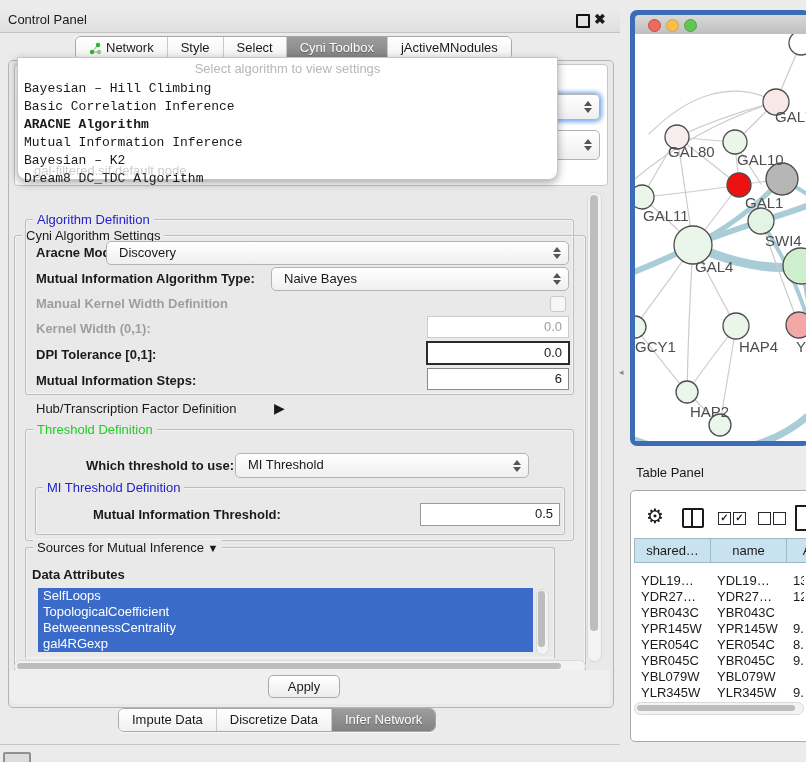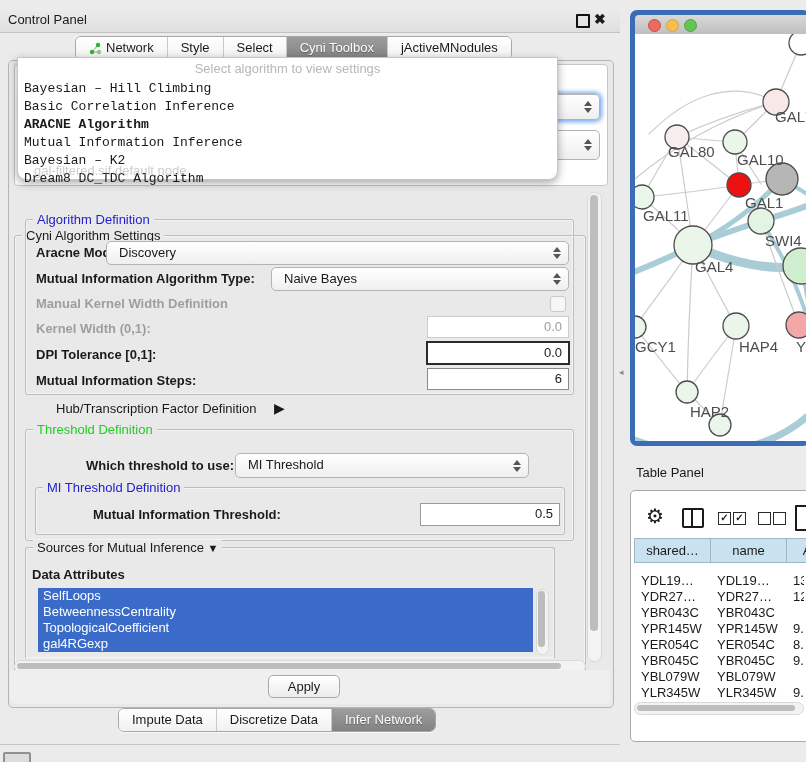--- a/index.html
+++ b/index.html
@@ -147,21 +147,21 @@
   </div>
   <div class="lbl b dis" style="left:36px;top:296px;">Manual Kernel Width Definition</div>
   <div class="checkbox" style="left:550px;top:296px;"></div>
   <div class="lbl b dis" style="left:36px;top:321px;">Kernel Width (0,1):</div>
   <div class="field dis" style="left:427px;top:316px;width:128px;height:20px;border:1px solid #cccccc;">0.0</div>
   <div class="lbl b" style="left:36px;top:347px;">DPI Tolerance [0,1]:</div>
   <div class="field" style="left:426px;top:341px;width:128px;height:20px;border:2px solid #2b2b2b;">0.0</div>
   <div class="lbl b" style="left:36px;top:373px;">Mutual Information Steps:</div>
   <div class="field" style="left:427px;top:368px;width:128px;height:20px;border:1px solid #8a8a8a;">6</div>
 
-  <div class="lbl" style="left:36px;top:401px;margin-left:20px;">Hub/Transcription Factor Definition</div>
+  <div class="lbl" style="left:36px;top:401px;">Hub/Transcription Factor Definition</div>
   <div class="lbl" style="left:274px;top:400px;font-size:14px;">▶</div>
 
   <div class="tbox" style="left:25px;top:429px;width:547px;height:110px;">
     <span class="ttl green">Threshold Definition</span>
   </div>
   <div class="lbl b" style="left:86px;top:458px;">Which threshold to use:</div>
   <div class="combo" style="left:235px;top:453px;width:254px;height:23px;">
     <span>MI Threshold</span>
     <span class="spin">
         <i class="up"></i>
@@ -176,22 +176,22 @@
 
   <div class="tbox" style="left:25px;top:547px;width:528px;height:110px;border-bottom:none;border-radius:3px 3px 0 0;">
     <span class="ttl">
       <span>Sources for Mutual Inference</span>
       <span style="font-size:11px;">▼</span>
     </span>
   </div>
   <div class="lbl b" style="left:32px;top:567px;">Data Attributes</div>
   <div class="abs" style="left:38px;top:588px;width:495px;height:68px;overflow:hidden;">
     <div class="selrow">SelfLoops</div>
+    <div class="selrow">TopologicalCoefficient</div>
     <div class="selrow">BetweennessCentrality</div>
-    <div class="selrow">TopologicalCoefficient</div>
     <div class="selrow">gal4RGexp</div>
   </div>
   <div class="vscroll" style="left:536px;top:589px;width:11px;height:64px;">
     <div class="thumb" style="left:1px;top:1px;width:7px;height:56px;"></div>
   </div>
 
   <div class="vscroll" style="left:587px;top:192px;width:13px;height:468px;">
     <div class="thumb" style="left:1.5px;top:2px;width:8px;height:436px;"></div>
   </div>
   <div class="hscroll" style="left:14px;top:660px;width:570px;height:11px;">

